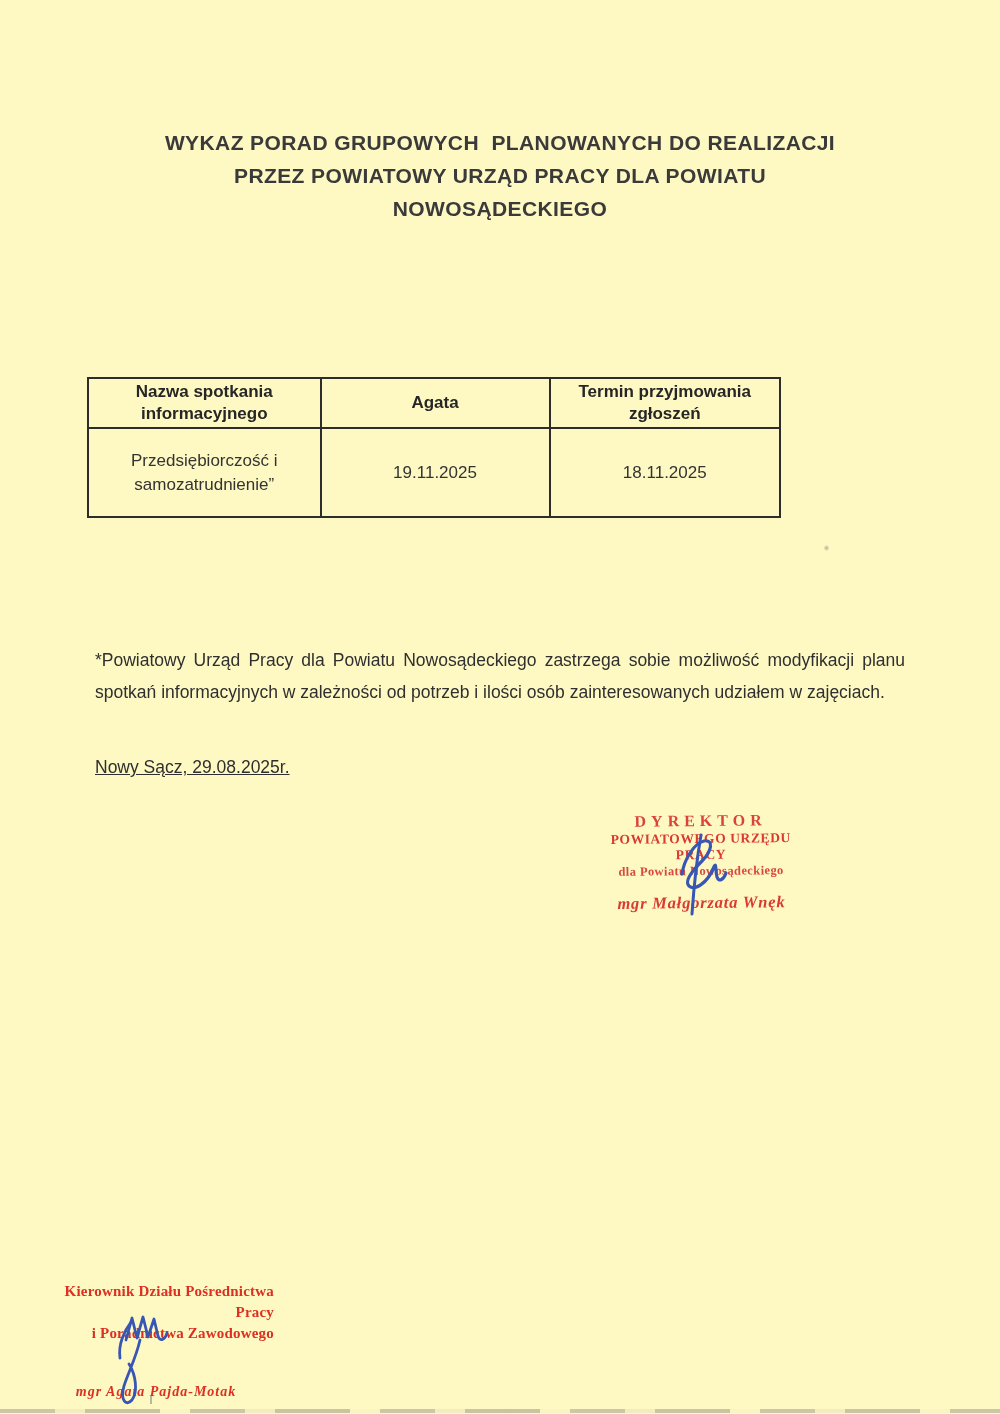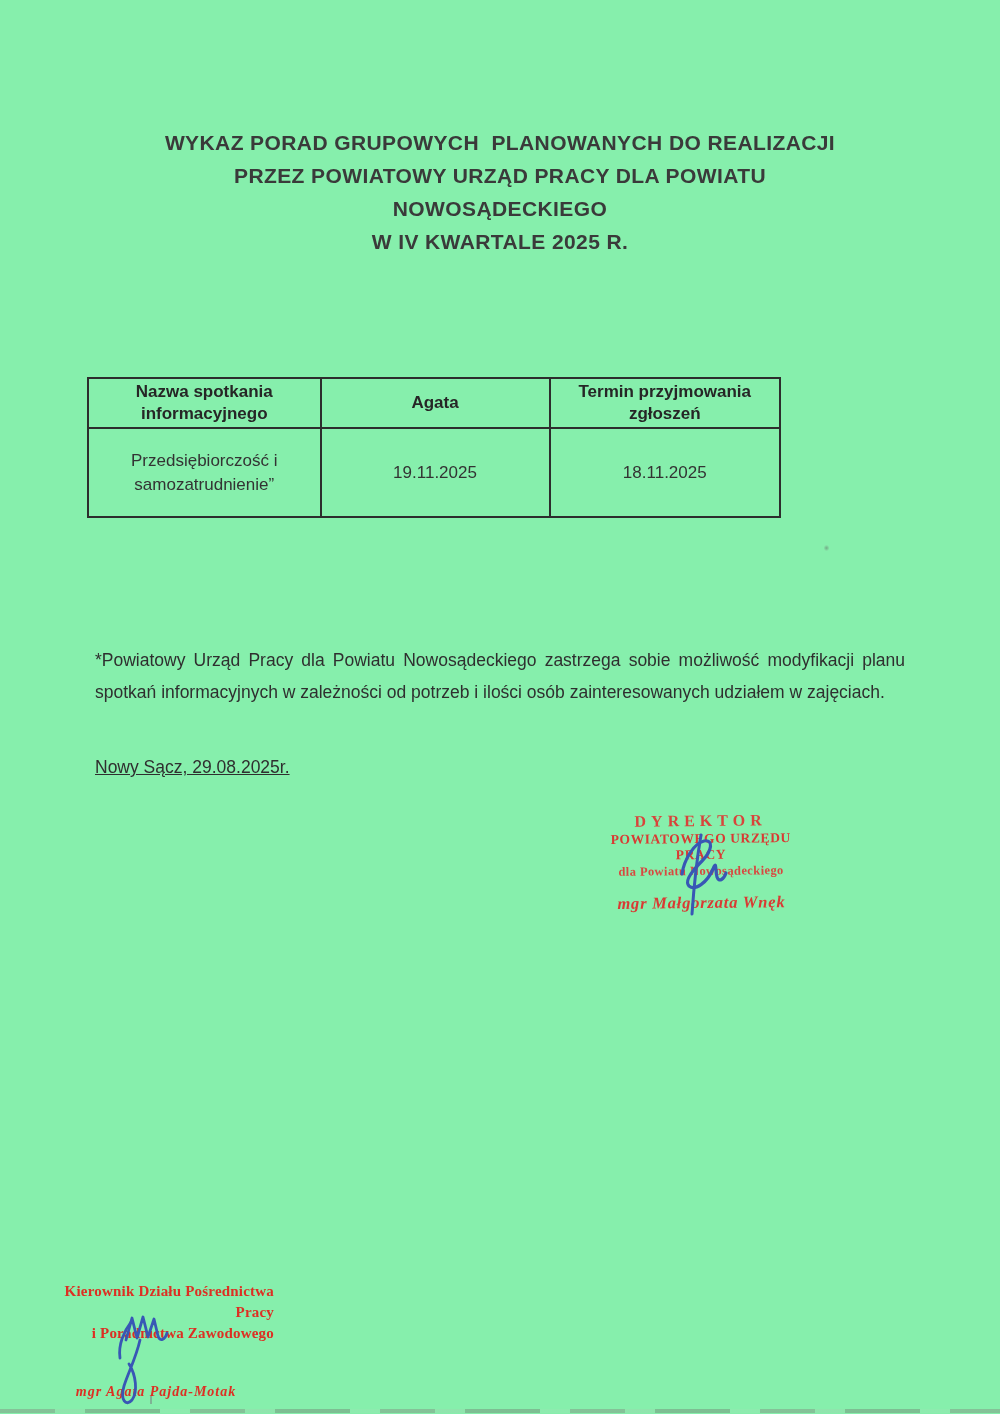--- a/index.html
+++ b/index.html
@@ -6,21 +6,21 @@
   html, body { background: #ffffff; }
   body {
     font-family: "Liberation Sans", "DejaVu Sans", sans-serif;
     width: 1000px; height: 1414px;
     position: relative;
     overflow: hidden;
     color: #383838;
   }
   .page {
     position: absolute; inset: 0;
-    background: #86efac;
+    background: #fef9c3;
   }
 
   
   .doc-title {
     position: absolute;
     top: 126px; left: 50px; width: 900px;
     text-align: center;
     font-weight: bold;
     font-size: 21px;
     line-height: 33px;
@@ -159,21 +159,20 @@
 </style>
 </head>
 <body>
 
 <div class="page">
 
   <div class="doc-title">
     <div class="line">WYKAZ PORAD GRUPOWYCH  PLANOWANYCH DO REALIZACJI</div>
     <div class="line">PRZEZ POWIATOWY URZĄD PRACY DLA POWIATU</div>
     <div class="line">NOWOSĄDECKIEGO</div>
-    <div class="line">W IV KWARTALE 2025 R.</div>
   </div>
 
   <table class="schedule">
     <colgroup>
         <col class="c1">
         <col class="c2">
         <col class="c3">
       </colgroup>
     <thead>
       <tr>

